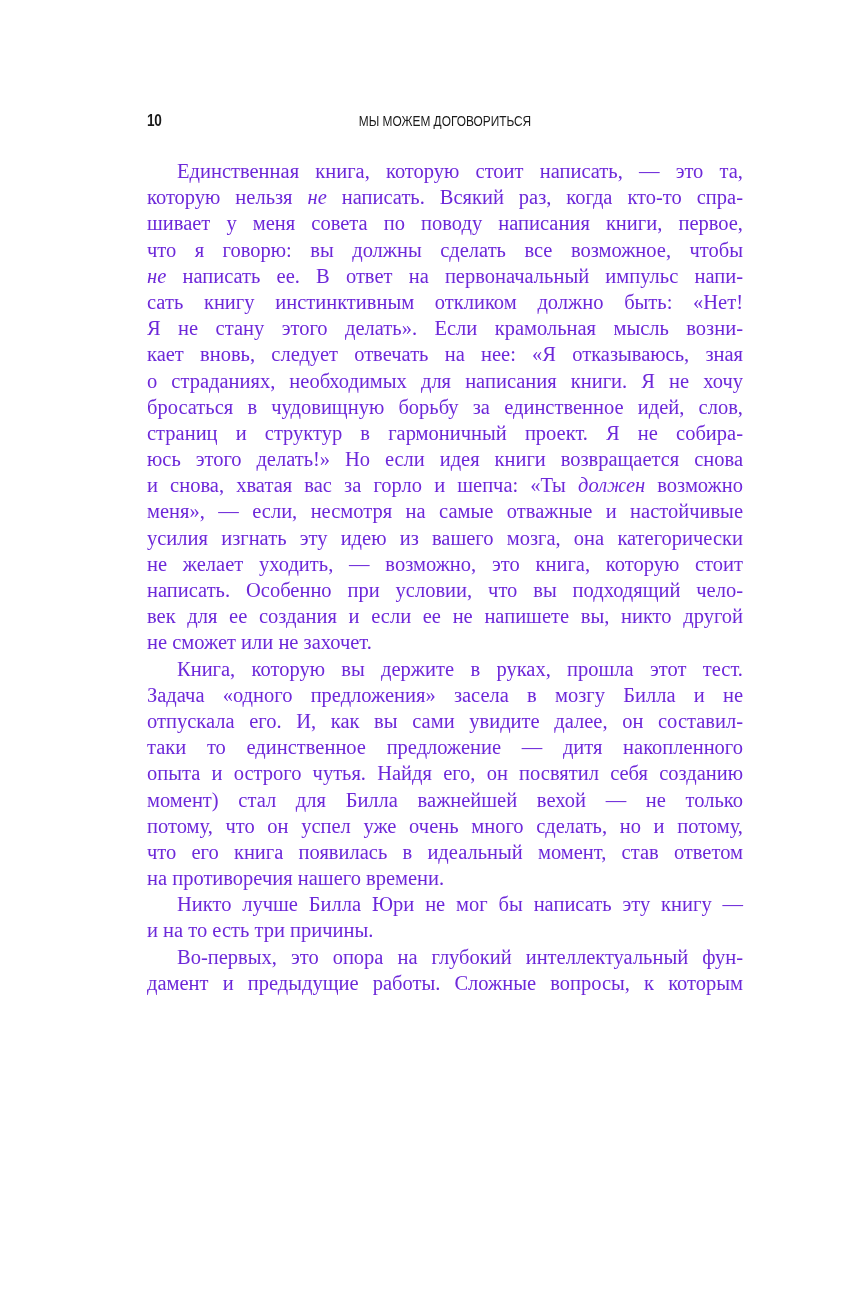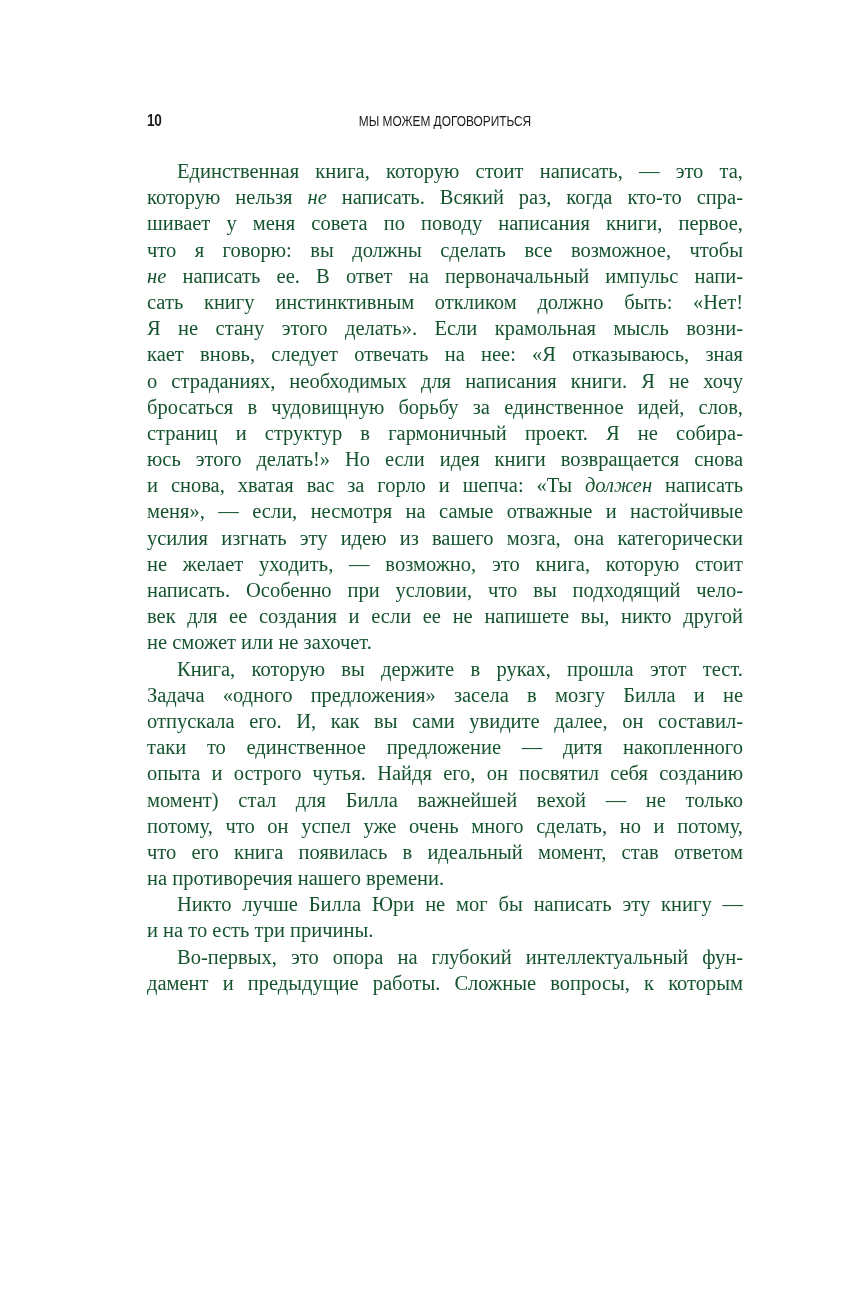--- a/index.html
+++ b/index.html
@@ -1,21 +1,21 @@
 <!DOCTYPE html>
 <html><head>
 <meta charset="utf-8">
 <style>
   html, body { margin: 0; padding: 0; background: #ffffff; }
   body { width: 862px; height: 1299px; position: relative; overflow: hidden; }
   .page { position: absolute; left: 0; top: 0; width: 862px; height: 1299px; background: #fff; margin-top: 12px; }
   .header { position: absolute; top: 100px; left: 147px; width: 596px; height: 22px; }
   .folio { position: absolute; left: 0; top: 0; font-family: "Liberation Sans", sans-serif; font-weight: bold; font-size: 16px; color: #1a1a1a; letter-spacing: -0.5px; transform: scaleX(0.85); transform-origin: left top; }
   .running-head { position: absolute; left: 0; right: 0; top: 1px; text-align: center; font-family: "Liberation Sans", sans-serif; font-size: 14.5px; color: #1a1a1a; transform: scaleX(0.82); transform-origin: center top; }
-  .body-text { position: absolute; left: 147px; top: 146px; width: 596px; font-family: "Liberation Serif", serif; font-size: 20.5px; color: #14532d; }
+  .body-text { position: absolute; left: 147px; top: 146px; width: 596px; font-family: "Liberation Serif", serif; font-size: 20.5px; color: #6d28d9; }
   .line { height: 26.2px; line-height: 26.2px; white-space: nowrap; text-align: justify; text-align-last: justify; }
   .line.last { text-align-last: left; }
   .line.indent { padding-left: 30px; }
   em { font-style: italic; }
 </style>
 </head>
 <body>
 
 <div class="page">
   <div class="header">
@@ -29,21 +29,21 @@
         <div class="line"><span>шивает у меня совета по поводу написания книги, первое,</span></div>
         <div class="line"><span>что я говорю: вы должны сделать все возможное, чтобы</span></div>
         <div class="line"><em>не</em><span> написать ее. В ответ на первоначальный импульс напи-</span></div>
         <div class="line"><span>сать книгу инстинктивным откликом должно быть: «Нет!</span></div>
         <div class="line"><span>Я не стану этого делать». Если крамольная мысль возни-</span></div>
         <div class="line"><span>кает вновь, следует отвечать на нее: «Я отказываюсь, зная</span></div>
         <div class="line"><span>о страданиях, необходимых для написания книги. Я не хочу</span></div>
         <div class="line"><span>бросаться в чудовищную борьбу за единственное идей, слов,</span></div>
         <div class="line"><span>страниц и структур в гармоничный проект. Я не собира-</span></div>
         <div class="line"><span>юсь этого делать!» Но если идея книги возвращается снова</span></div>
-        <div class="line"><span>и снова, хватая вас за горло и шепча: «Ты </span><em>должен</em><span> написать</span></div>
+        <div class="line"><span>и снова, хватая вас за горло и шепча: «Ты </span><em>должен</em><span> возможно</span></div>
         <div class="line"><span>меня», — если, несмотря на самые отважные и настойчивые</span></div>
         <div class="line"><span>усилия изгнать эту идею из вашего мозга, она категорически</span></div>
         <div class="line"><span>не желает уходить, — возможно, это книга, которую стоит</span></div>
         <div class="line"><span>написать. Особенно при условии, что вы подходящий чело-</span></div>
         <div class="line"><span>век для ее создания и если ее не напишете вы, никто другой</span></div>
         <div class="line last"><span>не сможет или не захочет.</span></div>
       </div>
       <div>
         <div class="line indent"><span>Книга, которую вы держите в руках, прошла этот тест.</span></div>
         <div class="line"><span>Задача «одного предложения» засела в мозгу Билла и не</span></div>

